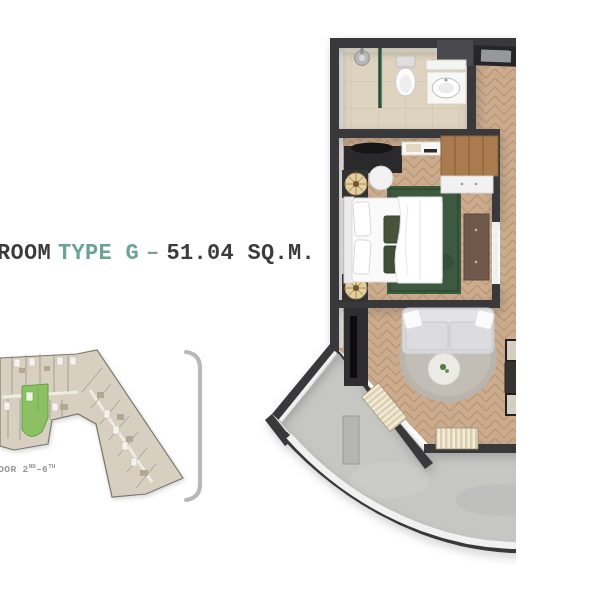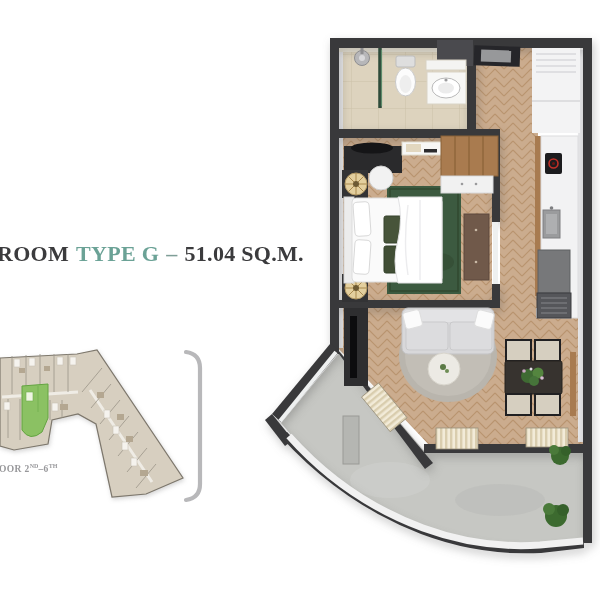--- a/index.html
+++ b/index.html
@@ -1,17 +1,17 @@
 <!DOCTYPE html>
 <html><head>
 <meta charset="utf-8">
 <style>
   html,body{margin:0;padding:0;background:#fff;}
-  .page{position:relative;width:600px;height:600px;overflow:hidden;background:#fff;
-        font-family:Liberation Serif, serif;}
+  .page{position:relative;width:516px;height:600px;overflow:hidden;background:#fff;
+        font-family:Liberation Mono, monospace;}
   .plan-svg{position:absolute;left:0;top:0;}
   .title{position:absolute;left:-3px;top:241px;white-space:nowrap;
          font-weight:700;font-size:22px;letter-spacing:.3px;color:#3b3b3d;}
   .title .gap{display:inline-block;width:7px;}
   .t-teal{color:#6ba296;}
   .t-sep{color:#7f9e97;font-weight:700;}
   .floor-label{position:absolute;left:-14px;top:463px;white-space:nowrap;
         font-weight:700;font-size:9.5px;letter-spacing:.4px;color:#97979a;}
   .floor-label sup{font-size:6px;vertical-align:4px;letter-spacing:0;}
 </style>

